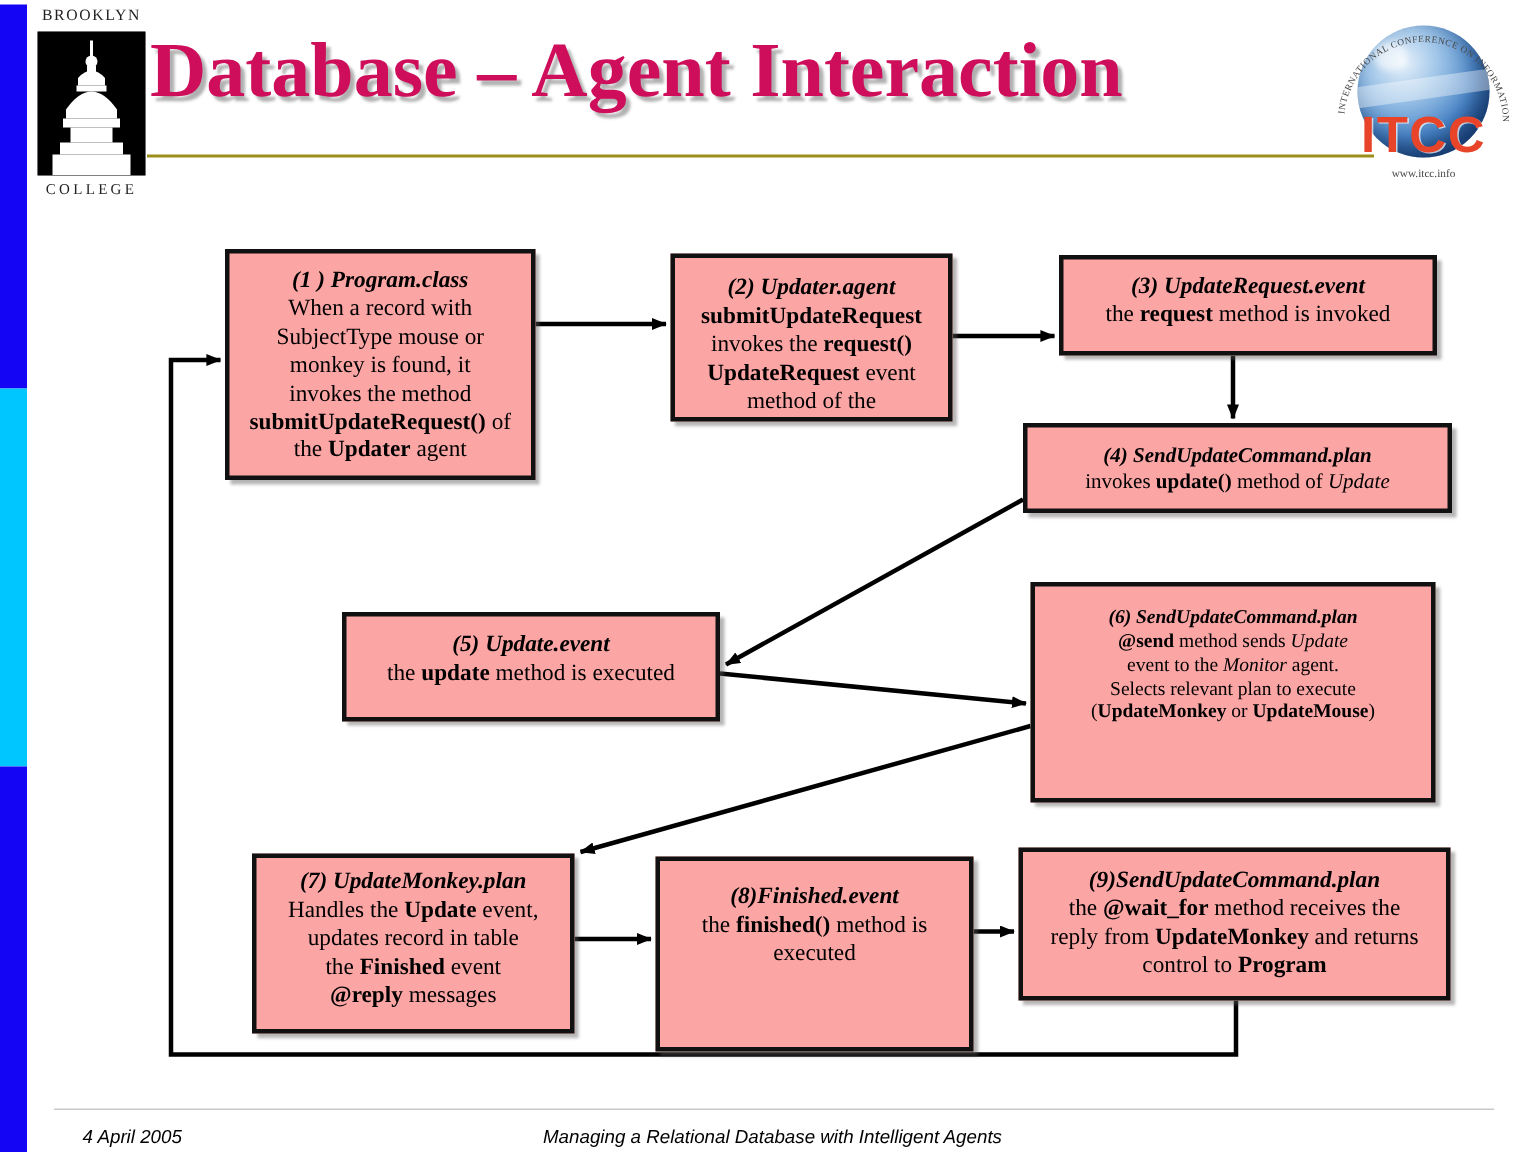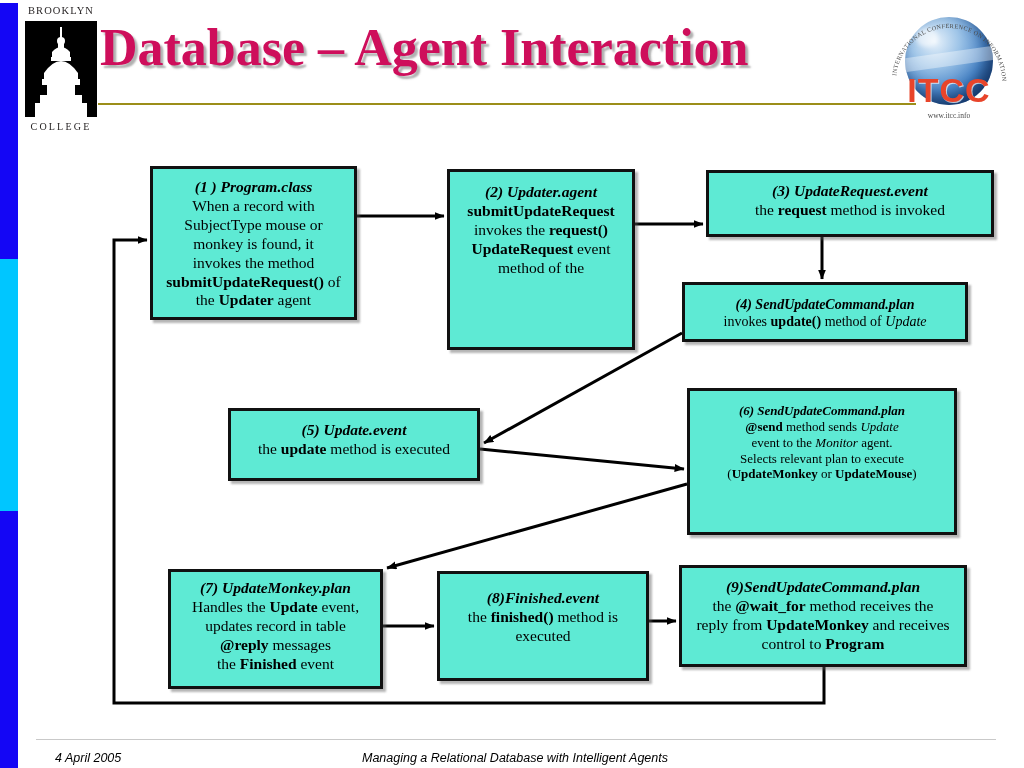--- a/index.html
+++ b/index.html
@@ -87,44 +87,44 @@
     position:absolute; left:6px; top:104px; width:110px; text-align:center;
     font-family:"Liberation Serif","DejaVu Serif",serif;
     font-size:7.5px; color:#4a4a4a;
   }
 
   
   #wires { position:absolute; left:0; top:0; width:1024px; height:768px; }
 
   .node {
     position: absolute;
-    background: #5eead4;
+    background: #fca5a5;
     border: 3px solid #111111;
     box-shadow: 3px 3px 2px rgba(90,90,90,.45);
     box-sizing: border-box;
     text-align: center;
     line-height: 1.22;
     color: #000000;
   }
   .node .t {
     display:block;
     padding: 0 6px;
   }
   .hdr { font-weight: 700; font-style: italic; }
   .bi  { font-weight: 700; }
   .it  { font-style: italic; }
 
   #n1 { left:150px; top:163px; width:207px; height:154px; font-size:15.5px; padding-top:9px; }
-  #n2 { left:447px; top:166px; width:188px; height:181px; font-size:15.5px; padding-top:11px; }
-  #n3 { left:706px; top:167px; width:288px; height:67px;  font-size:15.5px; padding-top:9px; }
+  #n2 { left:447px; top:166px; width:188px; height:112px; font-size:15.5px; padding-top:11px; }
+  #n3 { left:706px; top:167px; width:252px; height:67px;  font-size:15.5px; padding-top:9px; }
   #n4 { left:682px; top:279px; width:286px; height:60px;  font-size:14px;   padding-top:11px; }
   #n5 { left:228px; top:405px; width:252px; height:73px;  font-size:15.5px; padding-top:10px; }
   #n6 { left:687px; top:385px; width:270px; height:147px; font-size:13px; padding-top:12px; }
   #n7 { left:168px; top:566px; width:215px; height:120px; font-size:15.5px; padding-top:7px; }
-  #n8 { left:437px; top:568px; width:212px; height:110px; font-size:15.5px; padding-top:15px; }
+  #n8 { left:437px; top:568px; width:212px; height:130px; font-size:15.5px; padding-top:15px; }
   #n9 { left:679px; top:562px; width:288px; height:102px; font-size:15.5px; padding-top:10px; }
 
   
   .footer-rule {
     position:absolute; left:36px; top:736px; width:960px; height:1px; background:#c9c9c9;
   }
   .f-item {
     position:absolute; top:748px;
     font-family:"Liberation Sans","DejaVu Sans",sans-serif;
     font-style: italic; font-size:12.5px; color:#000000;
@@ -241,32 +241,32 @@
       <span class="t hdr">(6) SendUpdateCommand.plan</span>
       <span class="t"><span class="bi">@send</span><span> method sends </span><span class="it">Update</span></span>
       <span class="t"><span>event to the </span><span class="it">Monitor</span><span> agent.</span></span>
       <span class="t"><span>Selects relevant plan to execute</span></span>
       <span class="t"><span>(</span><span class="bi">UpdateMonkey</span><span> or </span><span class="bi">UpdateMouse</span><span>)</span></span>
     </div>
   <div class="node" id="n7">
       <span class="t hdr">(7) UpdateMonkey.plan</span>
       <span class="t"><span>Handles the </span><span class="bi">Update</span><span> event,</span></span>
       <span class="t"><span>updates record in table</span></span>
+      <span class="t"><span>the </span><span class="bi">Finished</span><span> event</span></span>
       <span class="t"><span class="bi">@reply</span><span> messages</span></span>
-      <span class="t"><span>the </span><span class="bi">Finished</span><span> event</span></span>
     </div>
   <div class="node" id="n8">
       <span class="t hdr">(8)Finished.event</span>
       <span class="t"><span>the </span><span class="bi">finished()</span><span> method is</span></span>
       <span class="t"><span>executed</span></span>
     </div>
   <div class="node" id="n9">
       <span class="t hdr">(9)SendUpdateCommand.plan</span>
       <span class="t"><span>the </span><span class="bi">@wait_for</span><span> method receives the</span></span>
-      <span class="t"><span>reply from </span><span class="bi">UpdateMonkey</span><span> and receives</span></span>
+      <span class="t"><span>reply from </span><span class="bi">UpdateMonkey</span><span> and returns</span></span>
       <span class="t"><span>control to </span><span class="bi">Program</span></span>
     </div>
 
   <div class="footer-rule"></div>
   <div class="f-item f-date">4 April 2005</div>
   <div class="f-item f-center">Managing a Relational Database with Intelligent Agents</div>
   <div class="f-item f-slide">Slide 19</div>
 
 </div>
 

